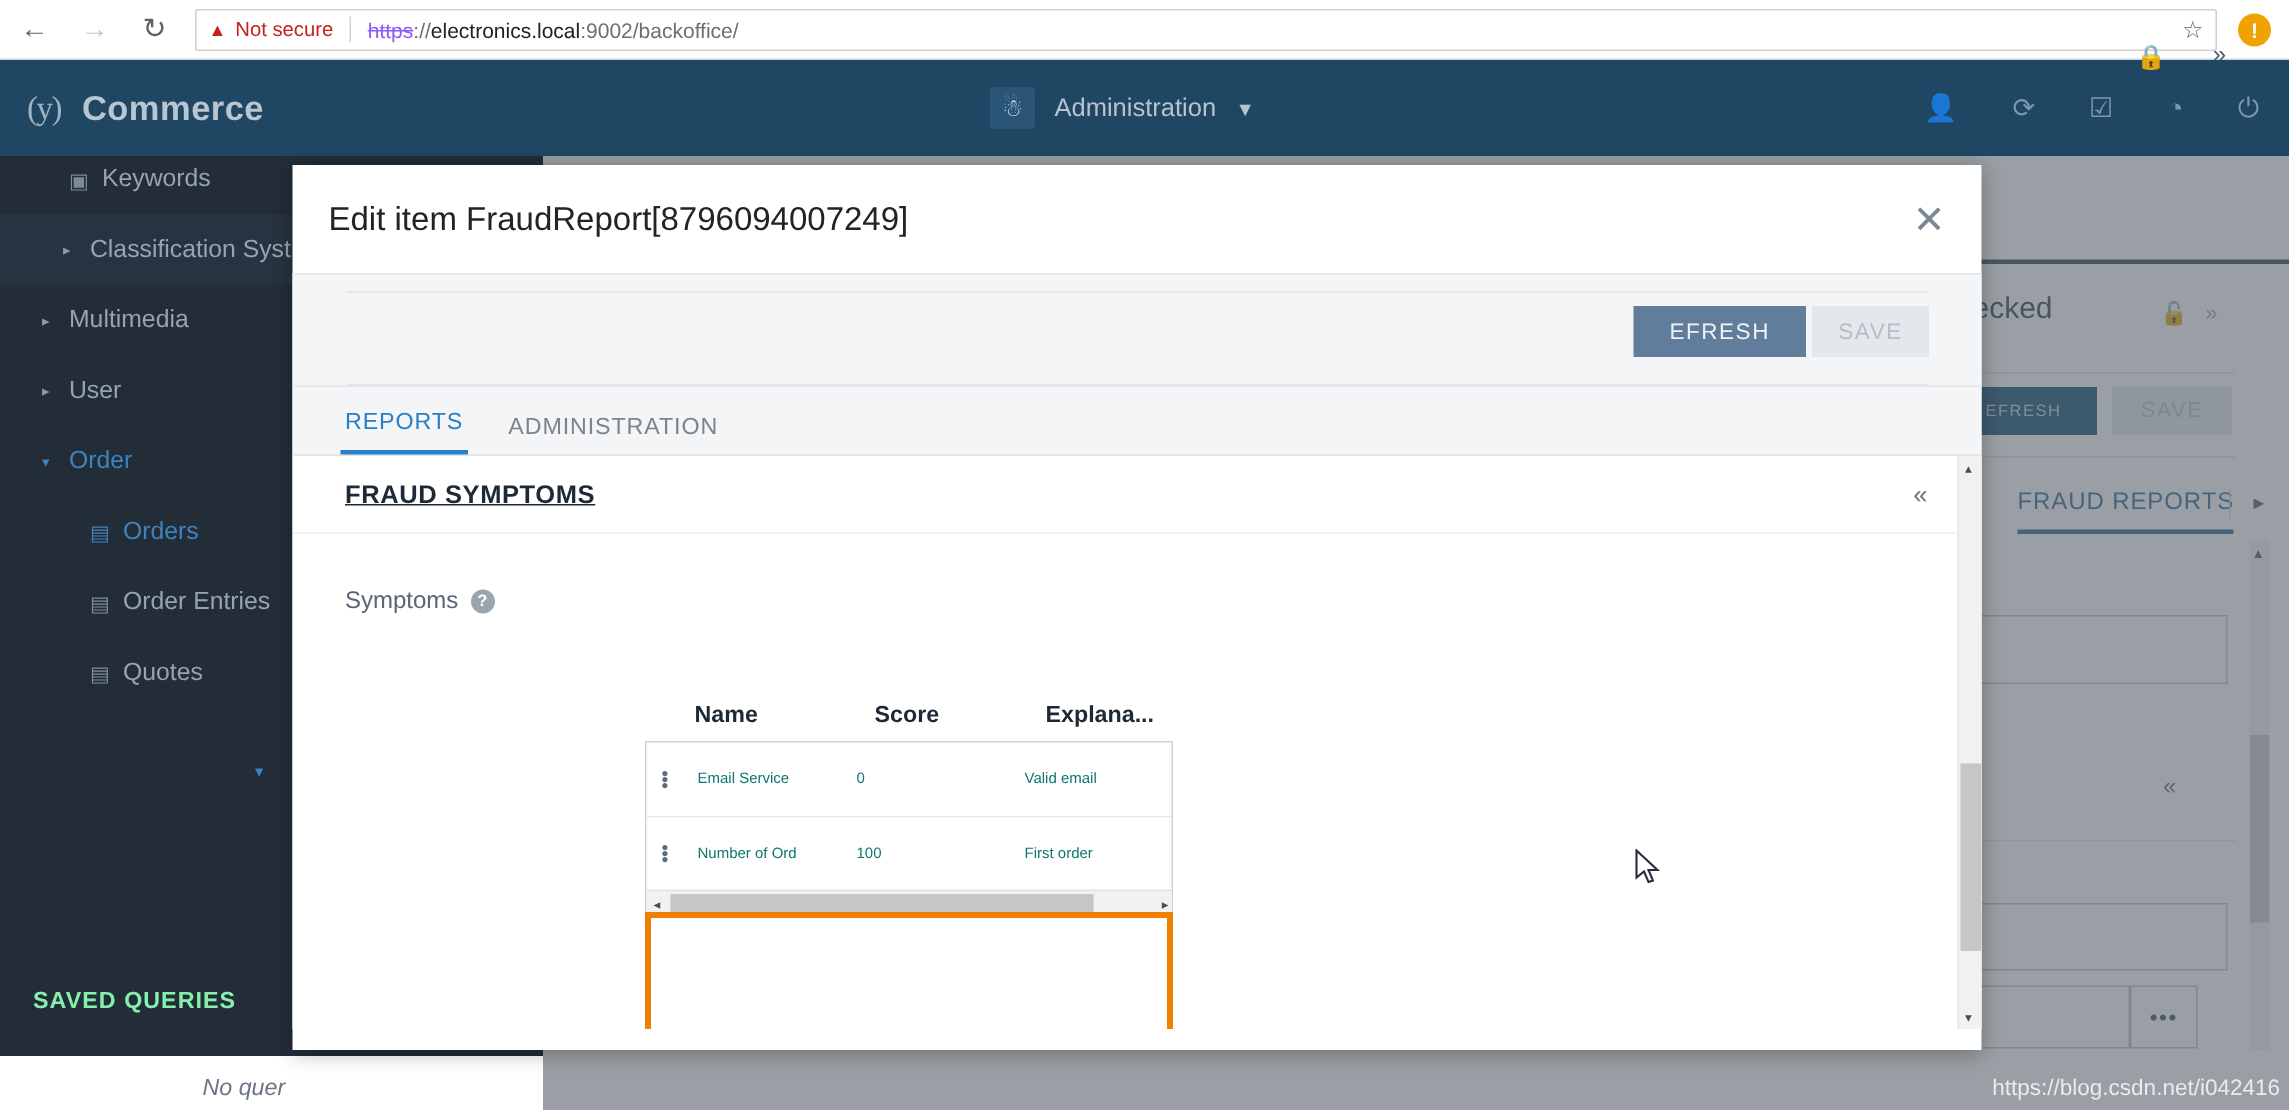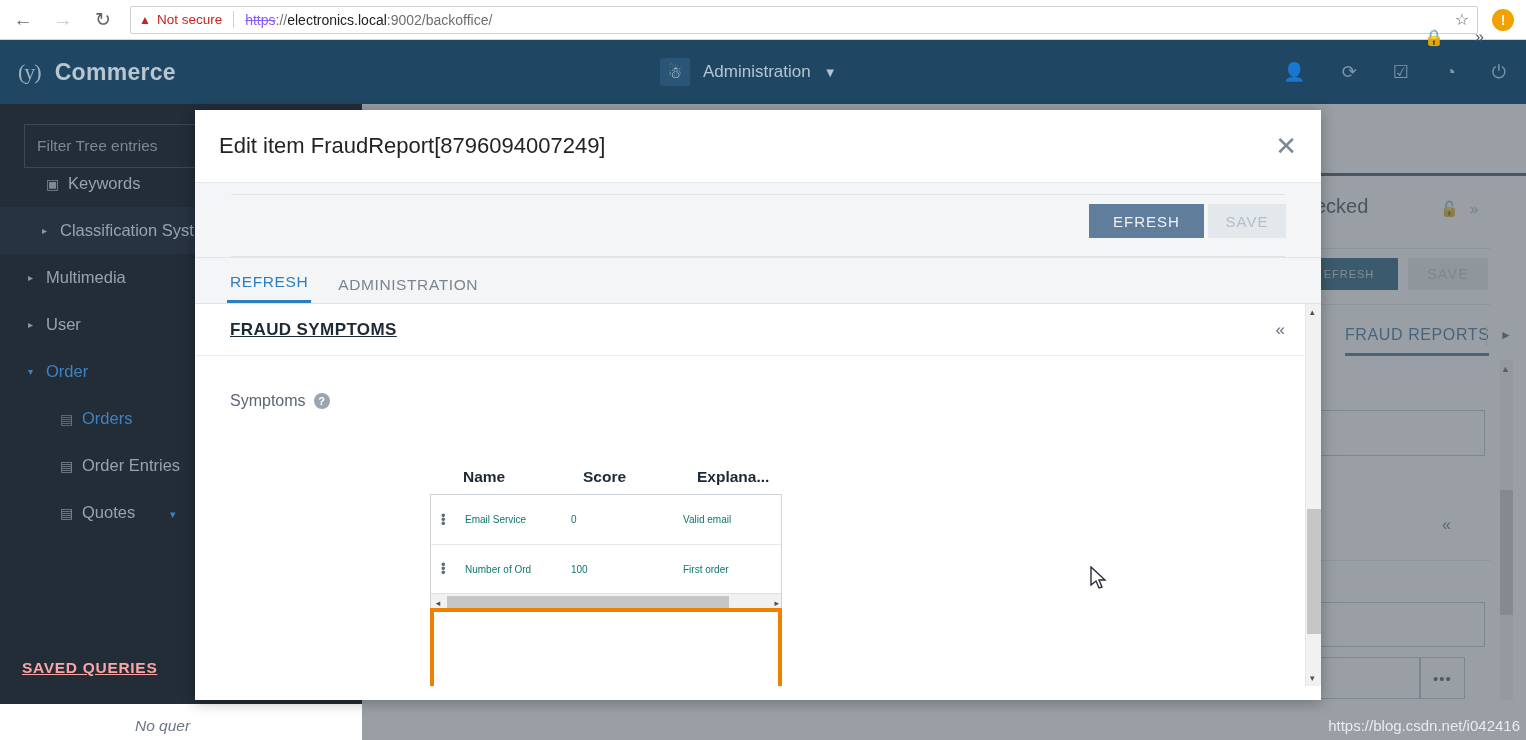--- a/index.html
+++ b/index.html
@@ -91,21 +91,21 @@
     display: flex; align-items: center;
   }
   .ti.blue { color: #3e83bf; }
   .tlabel { font-size: 16.5px; color: #97a3b0; white-space: nowrap; }
   .tlabel.active { color: #3e83bf; }
   .tree-scroll-arrow {
     position: absolute; left: 170px; top: 404px; color: #3e83bf; font-size: 11px;
   }
   .saved-q-title {
     position: absolute; left: 22px; top: 555px;
-    font-size: 15.5px; color: #fca5a5; letter-spacing: .7px; font-weight: bold; text-decoration: underline;
+    font-size: 15.5px; color: #86efac; letter-spacing: .7px; font-weight: bold;
   }
   .saved-q-empty {
     position: absolute; left: 135px; top: 613px;
     font-size: 15.5px; color: #6c7784; font-style: italic;
   }
 
   
   .bg-page {
     position: absolute; top: 104px; left: 362px; width: 1164px; height: 600px;
     background: #fff;
@@ -332,23 +332,20 @@
   <div class="bg-input3"></div>
   <div class="bg-dots-btn">•••</div>
   <div class="bg-scroll-right">
     <div class="bg-scroll-thumb-r"></div>
   </div>
   <div class="bg-scroll-up-r">▲</div>
 
   <div class="dim"></div>
 
   <div class="sidebar">
-    <div class="filter-box">
-      <span>Filter Tree entries</span>
-    </div>
     <div class="tree">
       <div class="tree-row indent1" style="margin-top:-22px;">
         <span class="tw"></span>
         <span class="ti">▣</span>
         <span class="tlabel">Keywords</span>
       </div>
       <div class="tree-row indent2 sel-bg">
         <span class="tw">▸</span>
         <span class="tlabel">Classification Syst</span>
       </div>
@@ -392,21 +389,21 @@
     </div>
 
     <div class="modal-toolbar">
       <div class="tb-hr-top"></div>
       <div class="btn-refresh">EFRESH</div>
       <div class="btn-save">SAVE</div>
       <div class="tb-hr-bot"></div>
     </div>
 
     <div class="modal-tabs">
-      <div class="mtab active">REFRESH</div>
+      <div class="mtab active">REPORTS</div>
       <div class="mtab">ADMINISTRATION</div>
     </div>
 
     <div class="modal-body">
       <div class="sec-header">
         <span class="sec-title">FRAUD SYMPTOMS</span>
         <span class="sec-collapse">«</span>
       </div>
 
       <div class="field-label">

